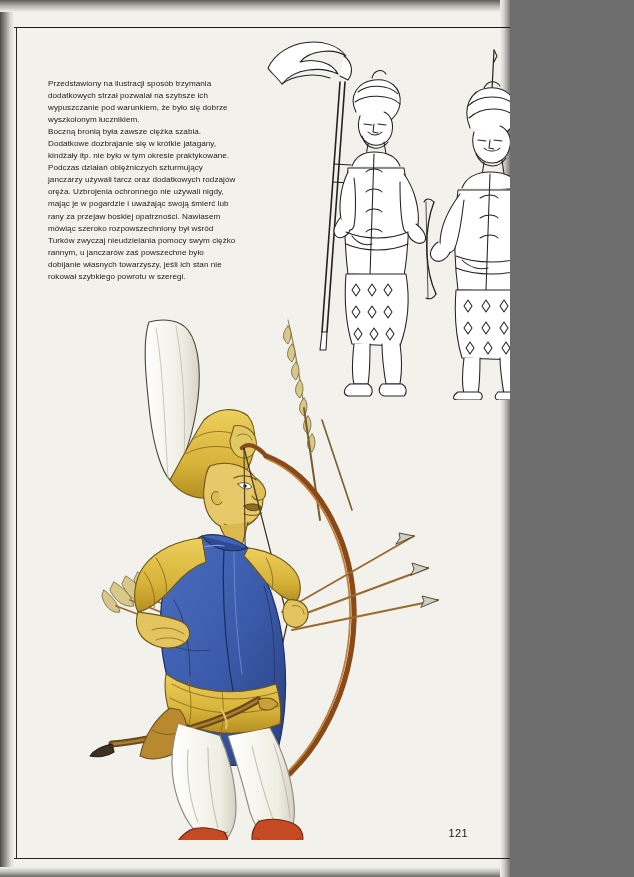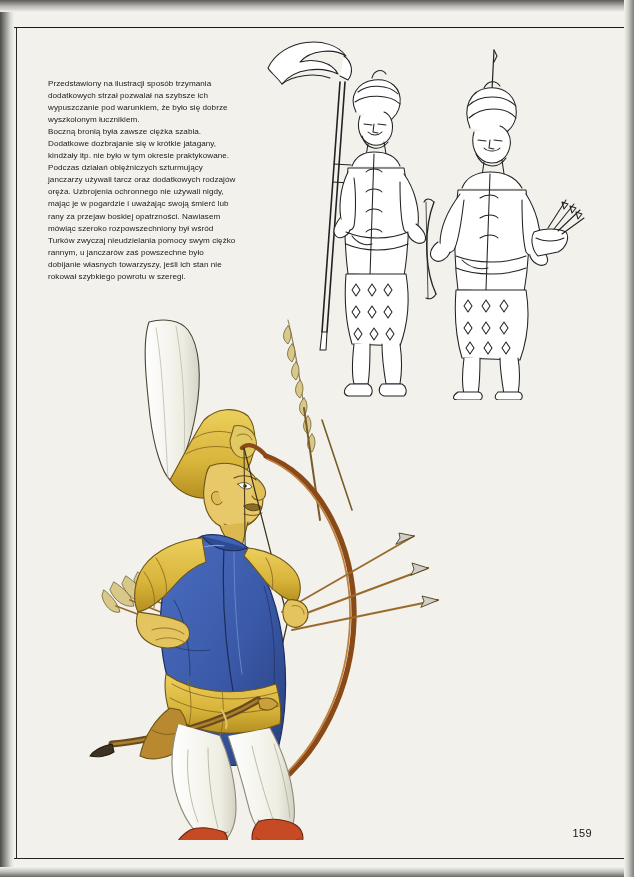--- a/index.html
+++ b/index.html
@@ -10,21 +10,21 @@
   body {
     width: 634px;
     height: 877px;
     overflow: hidden;
     font-family: "Liberation Sans", sans-serif;
   }
   .page {
     position: absolute;
     left: 0;
     top: 0;
-    width: 634px;
+    width: 510px;
     height: 877px;
     background: #f2f1ec;
     overflow: hidden;
   }
   
   .gutter-shadow {
     position: absolute;
     left: 0; top: 0;
     width: 14px; height: 877px;
     background: linear-gradient(to right, #4a4a48 0%, #8d8d88 35%, #d9d8d2 75%, #f2f1ec 100%);
@@ -407,15 +407,15 @@
                  C162 528, 148 526, 138 530 Z" fill="#c64a24" stroke="#6d2410" stroke-width="1.1"></path>
         <path d="M128 546 C140 552, 158 552, 170 544" fill="none" stroke="#8d3217" stroke-width="0.9"></path>
         <path d="M206 522 C198 532, 198 544, 206 550 C218 556, 238 554, 248 546 C254 538, 250 528, 242 524
                  C230 518, 214 518, 206 522 Z" fill="#c64a24" stroke="#6d2410" stroke-width="1.1"></path>
         <path d="M204 538 C216 546, 236 546, 248 538" fill="none" stroke="#8d3217" stroke-width="0.9"></path>
       </g>
     </svg>
 
   </div>
 
-  <div class="page-number">159</div>
+  <div class="page-number">121</div>
 
 </div>
 
 </body></html>

